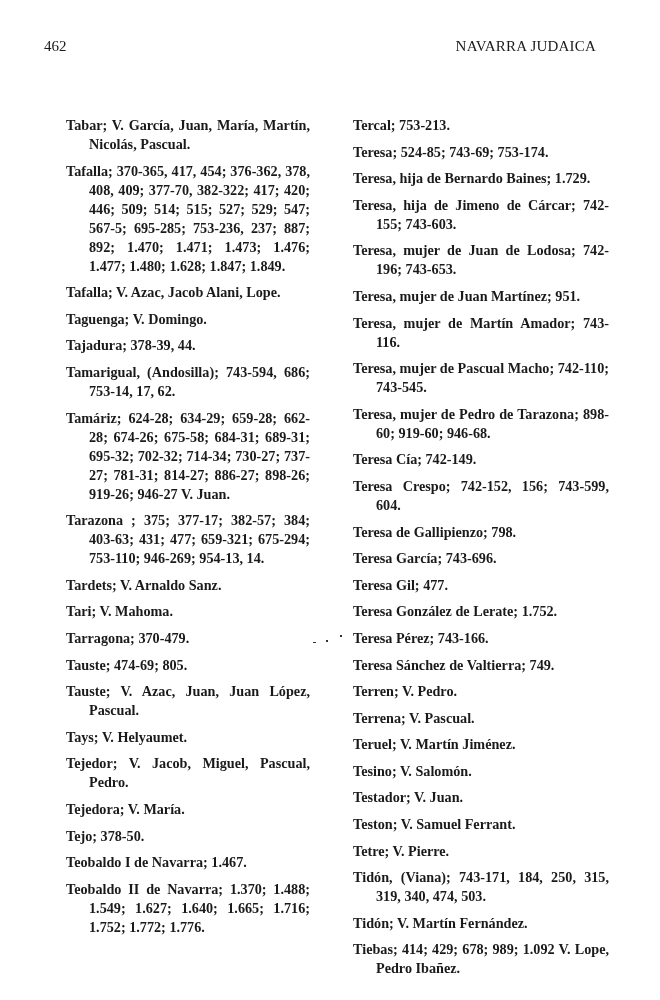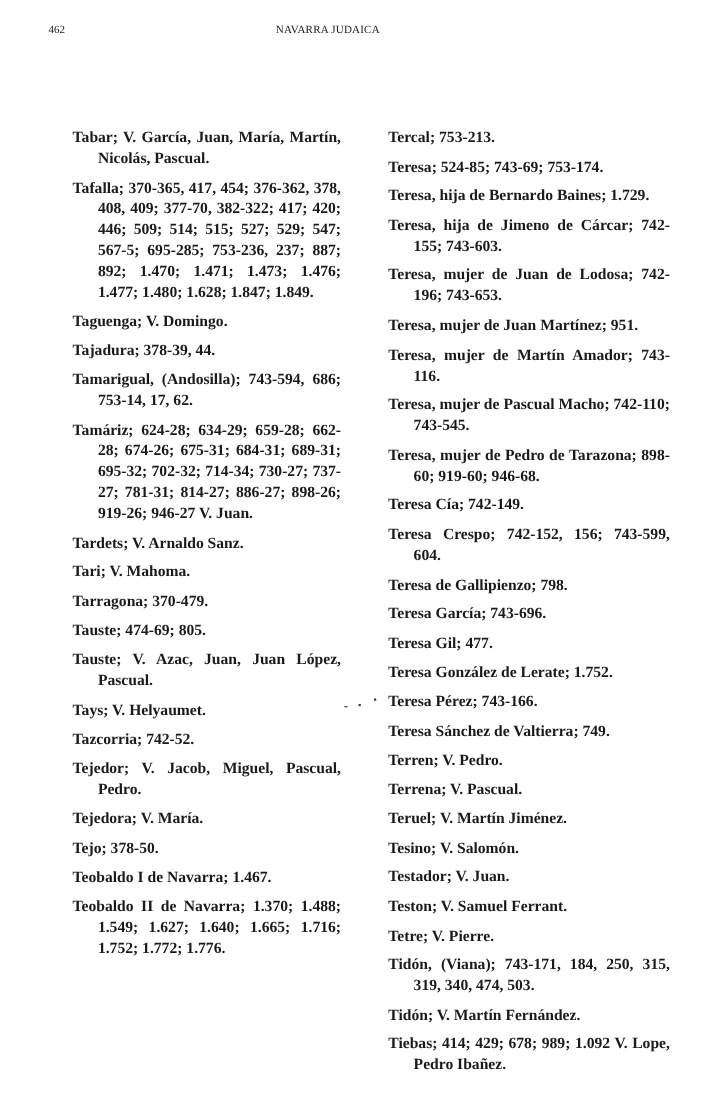--- a/index.html
+++ b/index.html
@@ -2,25 +2,25 @@
 <html><head>
 <meta charset="utf-8">
 <style>
   html, body { margin: 0; padding: 0; background: #ffffff; }
   body {
     width: 660px; height: 1000px; position: relative; overflow: hidden;
     font-family: "Liberation Serif", "DejaVu Serif", serif;
     color: #1a1a1a;
   }
   .running-head {
-    position: absolute; top: 22px; left: 0; width: 596px; height: 24px;
-    font-size: 10px;
+    position: absolute; top: 38px; left: 0; width: 596px; height: 24px;
+    font-size: 15px;
   }
   .page-number { position: absolute; left: 44px; top: 0; }
-  .book-title { position: absolute; left: 0; right: 0; text-align: center; top: 0; letter-spacing: 0.2px; }
+  .book-title { position: absolute; left: 0; right: 0; text-align: right; top: 0; letter-spacing: 0.2px; }
   .col { position: absolute; top: 116px; font-size: 14.2px; line-height: 19px; }
   .col.left { left: 66px; width: 244px; }
   .col.right { left: 353px; width: 256px; }
   .entry {
     margin: 0 0 7.6px 0; padding-left: 23px; text-indent: -23px;
     text-align: justify;
   }
   .head { font-weight: bold; }
   .b { font-weight: bold; }
   .r { font-weight: bold; }
@@ -31,31 +31,32 @@
 <body>
 
 <div class="running-head">
   <span class="page-number">462</span>
   <span class="book-title">NAVARRA JUDAICA</span>
 </div>
 
 <div class="col left">
     <p class="entry"><span class="head">Tabar;</span><span class="r"> V. García, Juan, María, Martín, Nicolás, Pascual.</span></p>
     <p class="entry"><span class="head">Tafalla;</span><span class="b"> 370-365, 417, 454; 376-362, 378, 408, 409; 377-70, 382-322; 417; 420; 446; 509; 514; 515; 527; 529; 547; 567-5; 695-285; 753-236, 237; 887; 892; 1.470; 1.471; 1.473; 1.476; 1.477; 1.480; 1.628; 1.847; 1.849.</span></p>
+    <p class="entry"><span class="head">Tafalla;</span><span class="r"> V. Azac, Jacob Alani, Lope.</span></p>
     <p class="entry"><span class="head">Taguenga;</span><span class="r"> V. Domingo.</span></p>
     <p class="entry"><span class="head">Tajadura;</span><span class="b"> 378-39, 44.</span></p>
     <p class="entry"><span class="head">Tamarigual, (Andosilla);</span><span class="b"> 743-594, 686; 753-14, 17, 62.</span></p>
-    <p class="entry"><span class="head">Tamáriz;</span><span class="b"> 624-28; 634-29; 659-28; 662-28; 674-26; 675-31; 684-31; 689-31; 695-32; 702-32; 714-34; 730-27; 737-27; 781-31; 814-27; 886-27; 898-26; 919-26; 946-27</span><span class="r"> V. Juan.</span></p>
+    <p class="entry"><span class="head">Tamáriz;</span><span class="b"> 624-28; 634-29; 659-28; 662-28; 674-26; 675-58; 684-31; 689-31; 695-32; 702-32; 714-34; 730-27; 737-27; 781-31; 814-27; 886-27; 898-26; 919-26; 946-27</span><span class="r"> V. Juan.</span></p>
+    <p class="entry"><span class="head">Tarazona ;</span><span class="b"> 375; 377-17; 382-57; 384; 403-63; 431; 477; 659-321; 675-294; 753-110; 946-269; 954-13, 14.</span></p>
     <p class="entry"><span class="head">Tardets;</span><span class="r"> V. Arnaldo Sanz.</span></p>
     <p class="entry"><span class="head">Tari;</span><span class="r"> V. Mahoma.</span></p>
     <p class="entry"><span class="head">Tarragona;</span><span class="b"> 370-479.</span></p>
     <p class="entry"><span class="head">Tauste;</span><span class="b"> 474-69; 805.</span></p>
     <p class="entry"><span class="head">Tauste;</span><span class="r"> V. Azac, Juan, Juan López, Pascual.</span></p>
     <p class="entry"><span class="head">Tays;</span><span class="r"> V. Helyaumet.</span></p>
-    <p class="entry"><span class="head">Tazcorria;</span><span class="b"> 742-52.</span></p>
     <p class="entry"><span class="head">Tejedor;</span><span class="r"> V. Jacob, Miguel, Pascual, Pedro.</span></p>
     <p class="entry"><span class="head">Tejedora;</span><span class="r"> V. María.</span></p>
     <p class="entry"><span class="head">Tejo;</span><span class="b"> 378-50.</span></p>
     <p class="entry"><span class="head">Teobaldo I de Navarra;</span><span class="b"> 1.467.</span></p>
     <p class="entry"><span class="head">Teobaldo II de Navarra;</span><span class="b"> 1.370; 1.488; 1.549; 1.627; 1.640; 1.665; 1.716; 1.752; 1.772; 1.776.</span></p>
   </div>
 <div class="col right">
     <p class="entry"><span class="head">Tercal;</span><span class="b"> 753-213.</span></p>
     <p class="entry"><span class="head">Teresa;</span><span class="b"> 524-85; 743-69; 753-174.</span></p>
     <p class="entry"><span class="head">Teresa, hija de Bernardo Baines;</span><span class="b"> 1.729.</span></p>

